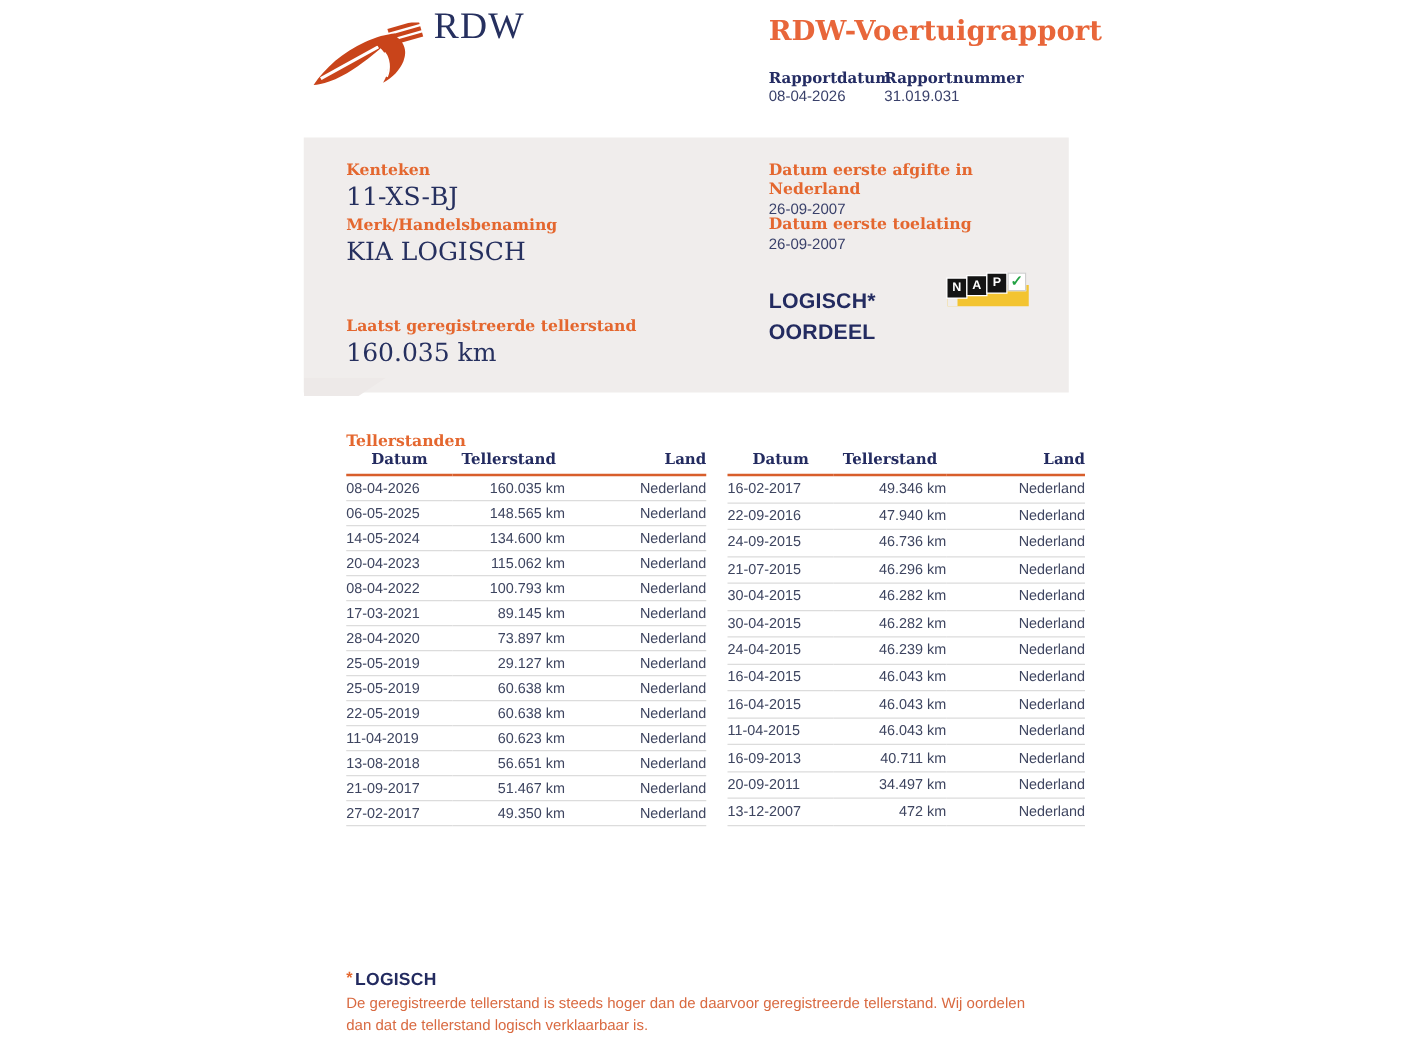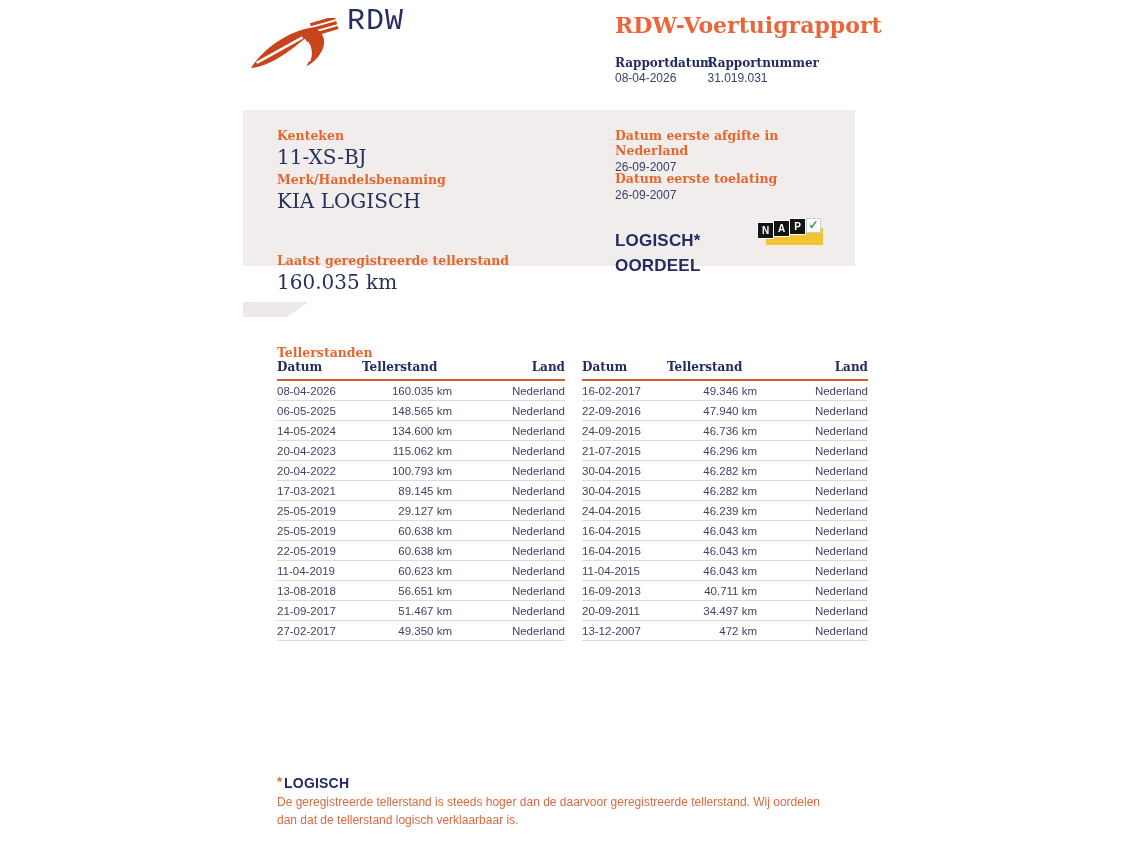--- a/index.html
+++ b/index.html
@@ -5,38 +5,38 @@
   html,body { margin:0; padding:0; }
   body {
     width:1128px; height:846px; background:#ffffff; position:relative;
     font-family:"Liberation Sans", sans-serif; overflow:hidden;
   }
 
   
   .logo-wrap { position:absolute; left:248px; top:18px; width:92px; height:58px; }
   .wordmark {
     position:absolute; left:347px; top:4px;
-    font-family:Liberation Mono, monospace; font-size:30px; color:#26305F; letter-spacing:1px;
+    font-family:Liberation Serif, serif; font-size:30px; color:#26305F; letter-spacing:1px;
   }
   .report-title {
     position:absolute; left:615px; top:12px;
     font-family:"DejaVu Serif", serif; font-weight:600; font-size:22px; color:#E8663A;text-align:right;
   }
   .report-meta-labels { position:absolute; left:615px; top:53px; }
   .report-meta-values { position:absolute; left:615px; top:68px; }
   .meta-label {
     display:inline-block; font-family:"DejaVu Serif", serif; font-weight:bold;
     font-size:12px; color:#242C63;
   }
   .meta-label.first, .meta-value.first { width:88px; margin-right:0; }
   .meta-value { display:inline-block; font-size:12px; color:#39406A; }
 
   
   .panel {
-    position:absolute; left:243px; top:110px; width:612px; height:156px;
+    position:absolute; left:243px; top:110px; width:612px; height:204px;
     background:#F0EDEC;
   }
   .panel-tab {
     position:absolute; left:243px; top:302px; width:66px; height:15px;
     background:#EDE9E8;
     clip-path: polygon(0 0, 100% 0, 66% 100%, 0 100%);
   }
   .fld-label {
     font-family:"DejaVu Serif", serif; font-weight:bold; font-size:12.5px; color:#E4672F;
   }
@@ -72,21 +72,21 @@
   
   .section-label {
     position:absolute; left:277px; top:345px;
     font-family:"DejaVu Serif", serif; font-weight:bold; font-size:12.5px; color:#E4672F;
   }
   .tables { position:absolute; left:277px; top:360px; display:flex; }
   table.km { border-collapse:collapse; width:288px; table-layout:fixed; }
   table.km.right-tbl { margin-left:17px; width:286px; }
   table.km th {
     font-family:"DejaVu Serif", serif; font-weight:bold; font-size:12px; color:#232B60;
-    text-align:left; padding:0 0 5px 0; border-bottom:2px solid #D85E2B;
+    text-align:center; padding:0 0 5px 0; border-bottom:2px solid #D85E2B;
   }
   table.km th.c2 { width:90px; }
   table.km th.c1 { width:85px; }
   table.km th.c3 { text-align:right; }
   table.km td {
     font-size:11.5px; color:#3E4560; padding:3px 0 3px 0; height:13px;
     border-bottom:1px solid #DCDCDC;
   }
   table.km td:nth-child(2) { text-align:right; }
   table.km td:nth-child(3) { text-align:right; }
@@ -193,27 +193,32 @@
           <td>14-05-2024</td>
           <td>134.600 km</td>
           <td>Nederland</td>
         </tr>
         <tr>
           <td>20-04-2023</td>
           <td>115.062 km</td>
           <td>Nederland</td>
         </tr>
         <tr>
-          <td>20-04-2022</td>
+          <td>08-04-2022</td>
           <td>100.793 km</td>
           <td>Nederland</td>
         </tr>
         <tr>
           <td>17-03-2021</td>
           <td>89.145 km</td>
+          <td>Nederland</td>
+        </tr>
+        <tr>
+          <td>28-04-2020</td>
+          <td>73.897 km</td>
           <td>Nederland</td>
         </tr>
         <tr>
           <td>25-05-2019</td>
           <td>29.127 km</td>
           <td>Nederland</td>
         </tr>
         <tr>
           <td>25-05-2019</td>
           <td>60.638 km</td>

